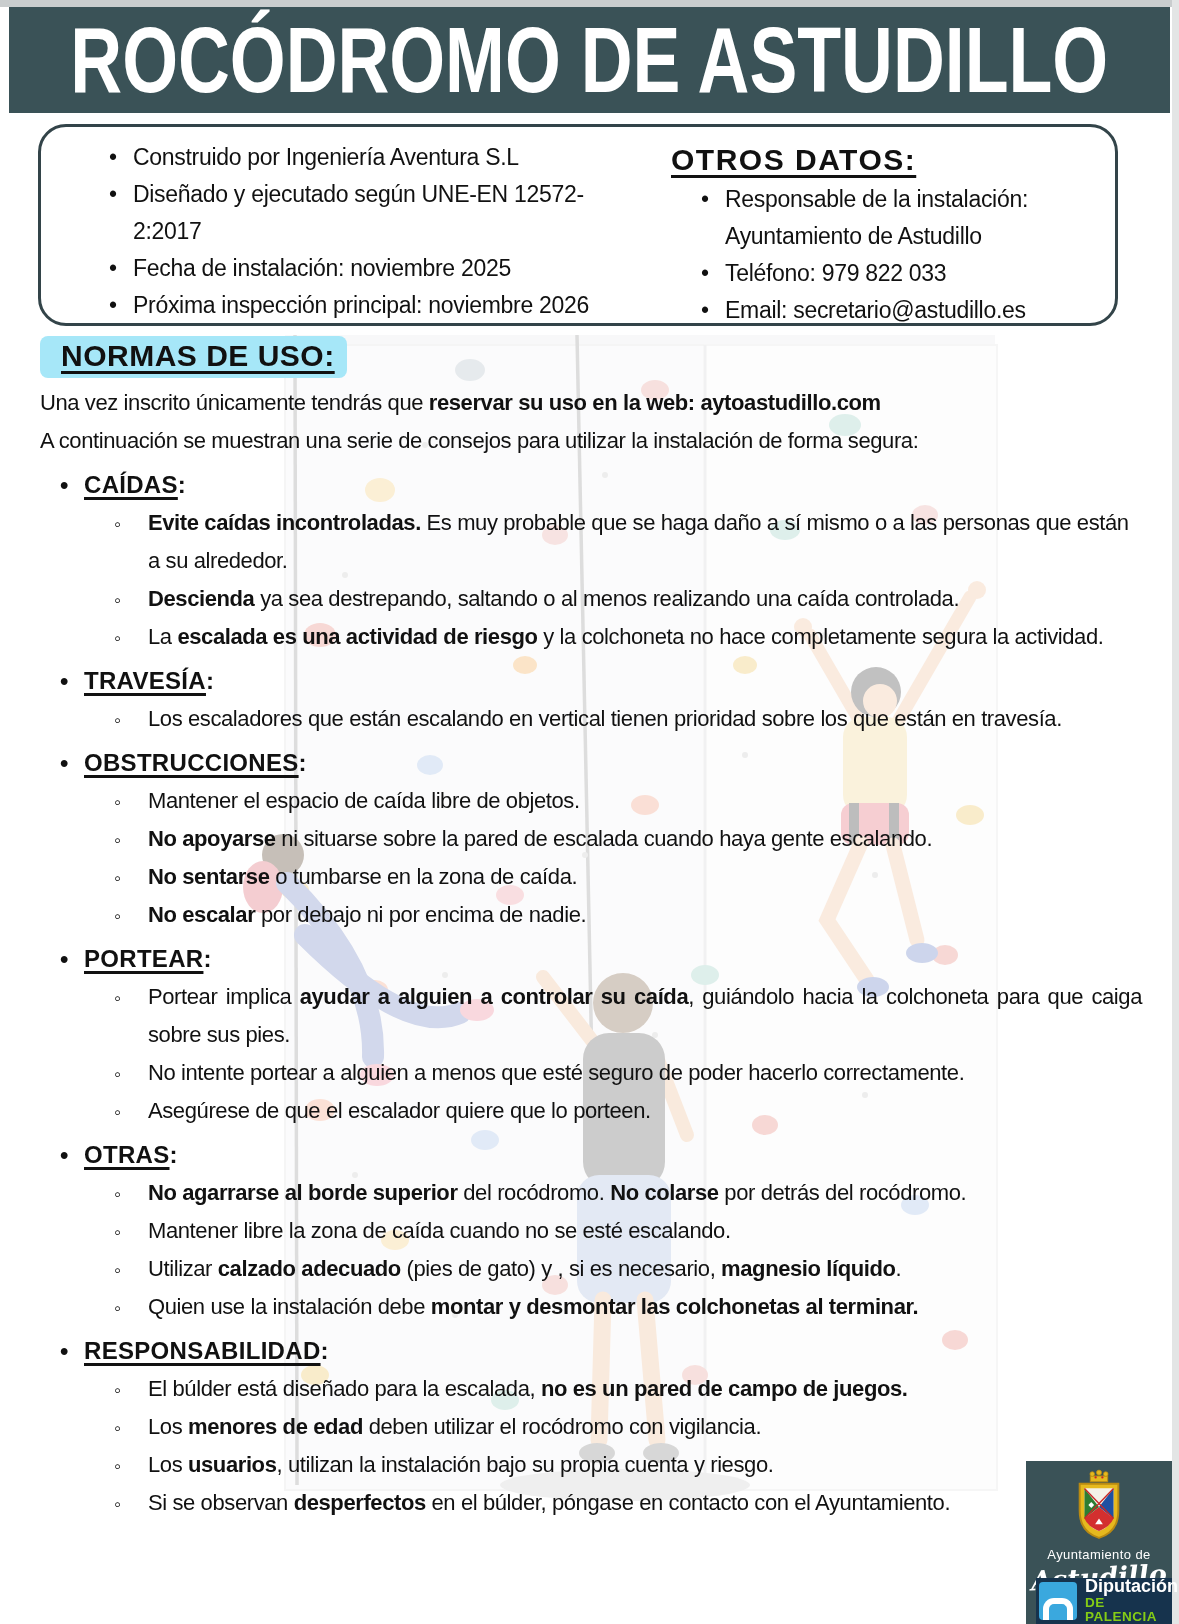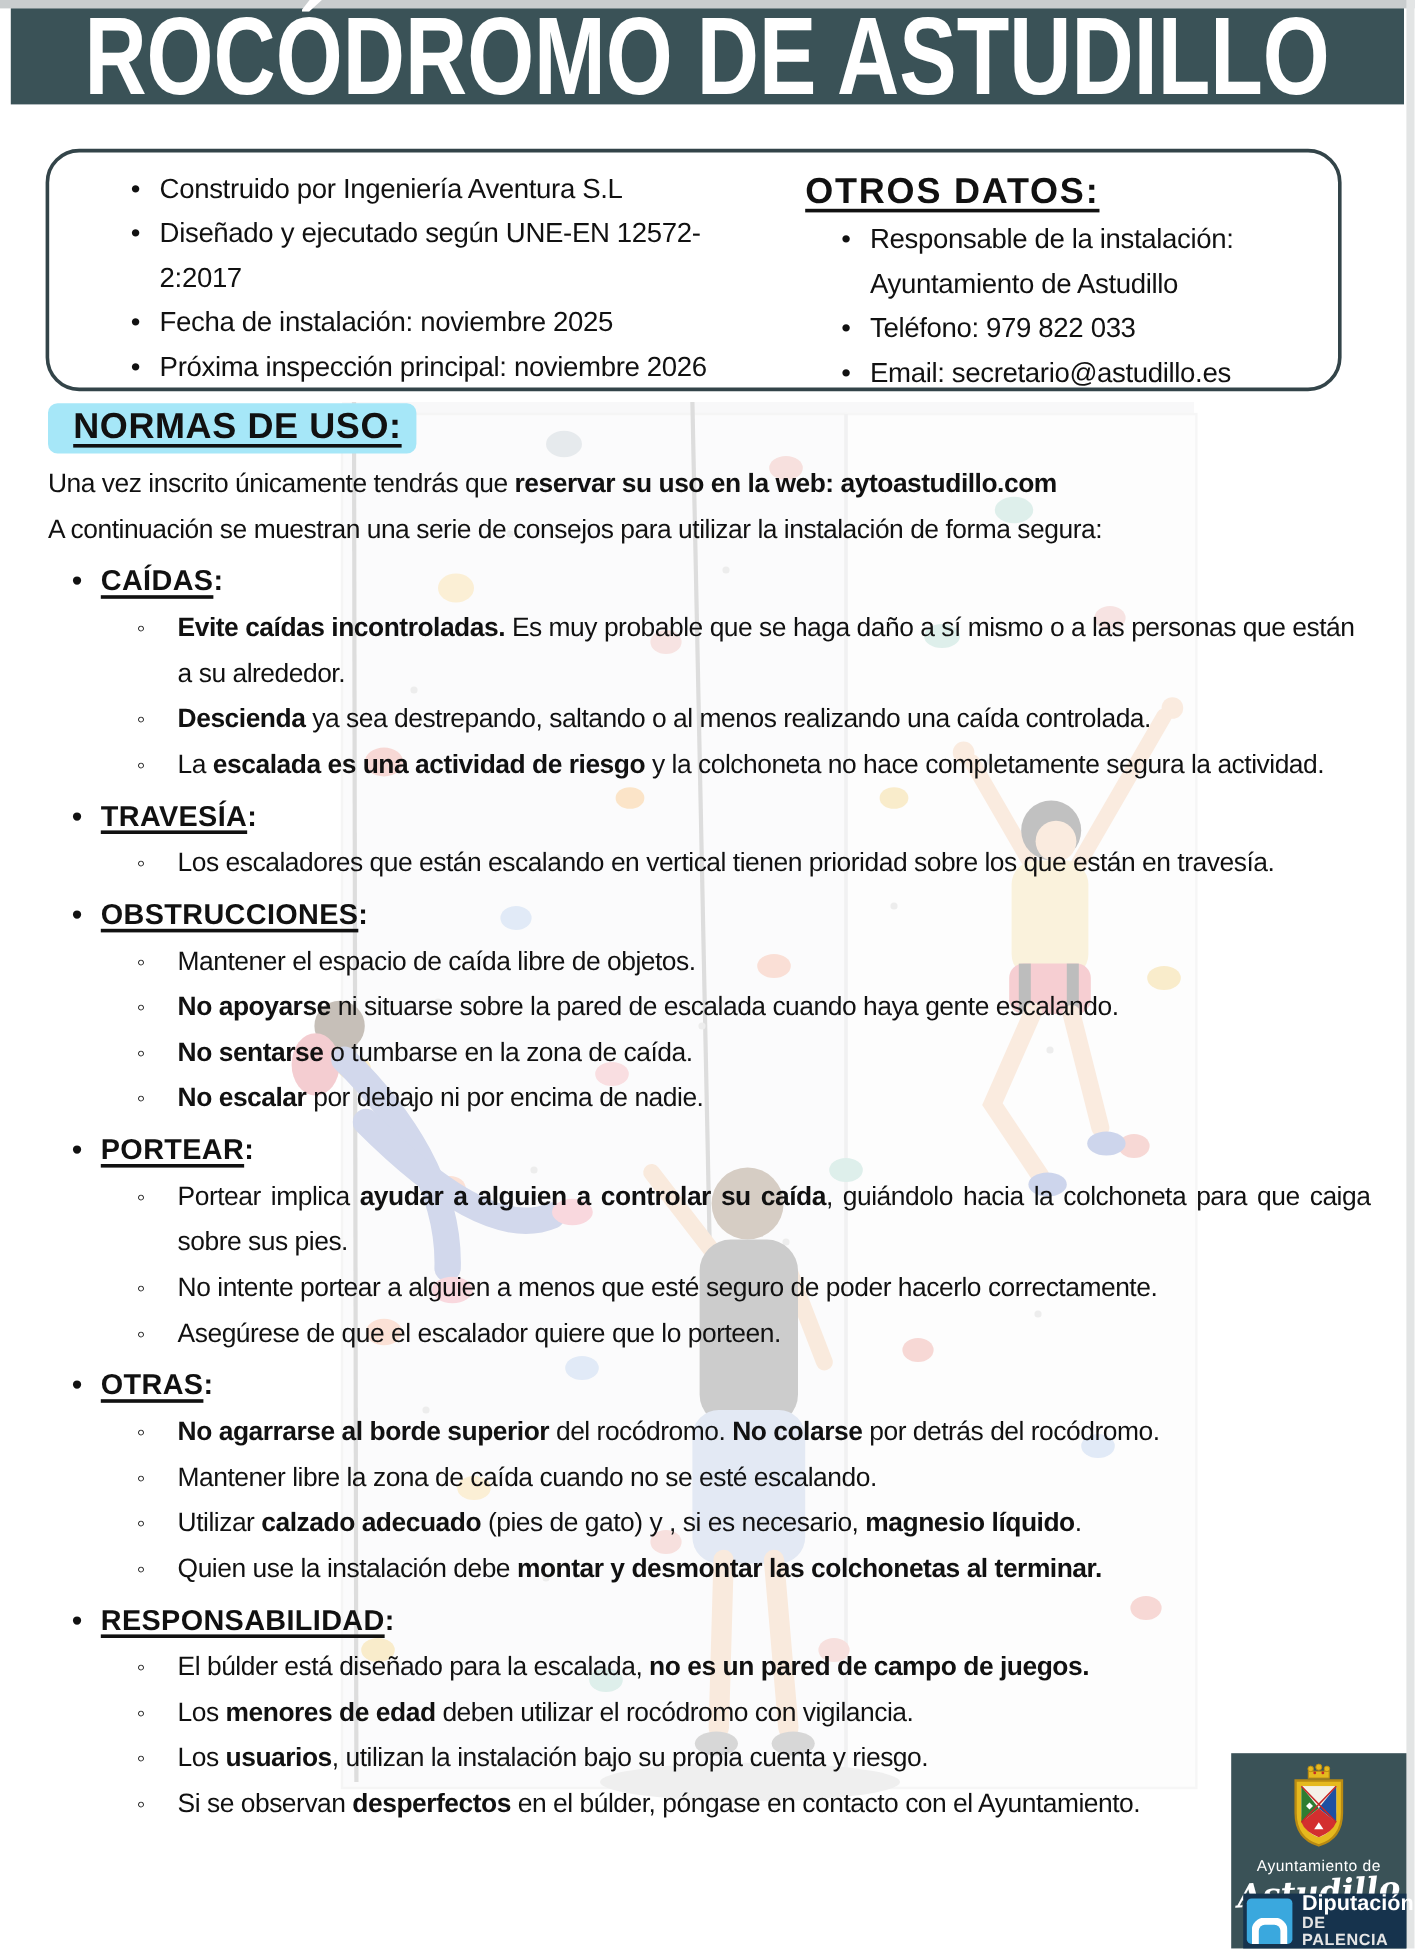--- a/index.html
+++ b/index.html
@@ -6,21 +6,21 @@
   .page {
     position:relative; width:1179px; height:1624px; overflow:hidden;
     background:#ffffff; color:#111;
     font-family:"Liberation Sans", sans-serif;
   }
   .top-strip { position:absolute; top:0; left:0; width:100%; height:7px; background:#c9cdce; }
   .right-strip { position:absolute; top:0; right:0; width:7px; height:100%; background:#e3e5e5; }
 
   
   .banner {
-    position:absolute; top:7px; left:9px; right:9px; height:80px;
+    position:absolute; top:7px; left:9px; right:9px; height:106px;
     background:#3a5257; display:flex; align-items:center; justify-content:center;
   }
   .banner h1 {
     margin:0; color:#fff; font-size:92px; font-weight:bold; line-height:1;
     white-space:nowrap; transform:scaleX(0.78); letter-spacing:0;
   }
 
   
   .info-box {
     position:absolute; top:124px; left:38px; width:1080px; height:202px;
@@ -73,21 +73,21 @@
     font-family:"DejaVu Serif", serif; margin-top:0; transform:rotate(-3deg);
   }
   .logo-diputacion {
     position:absolute; left:1036px; top:1578px; width:136px; height:46px;
     background:#16334d; z-index:4; display:flex; align-items:center; box-sizing:border-box; padding-left:3px;
   }
   .blue-sq { width:38px; height:38px; background:#3aa8de; border-radius:4px; display:flex; align-items:flex-end; justify-content:center; flex:0 0 auto; }
   .arch { width:18px; height:16px; border:6px solid #fff; border-bottom:none; border-radius:11px 11px 0 0; }
   .dip-text { margin-left:8px; line-height:1.05; }
   .dip-line1 { color:#ffffff; font-size:18px; font-weight:bold; }
-  .dip-line2 { color:#e5e5e5; font-size:13.5px; font-weight:bold; letter-spacing:0.5px; }
+  .dip-line2 { color:#84cc16; font-size:13.5px; font-weight:bold; letter-spacing:0.5px; }
 </style>
 </head>
 <body>
 
 <div class="page">
   <div class="top-strip"></div>
   <div class="right-strip"></div>
 
   <svg class="bg-illu" viewBox="0 0 790 1255" aria-hidden="true">
     <g>

